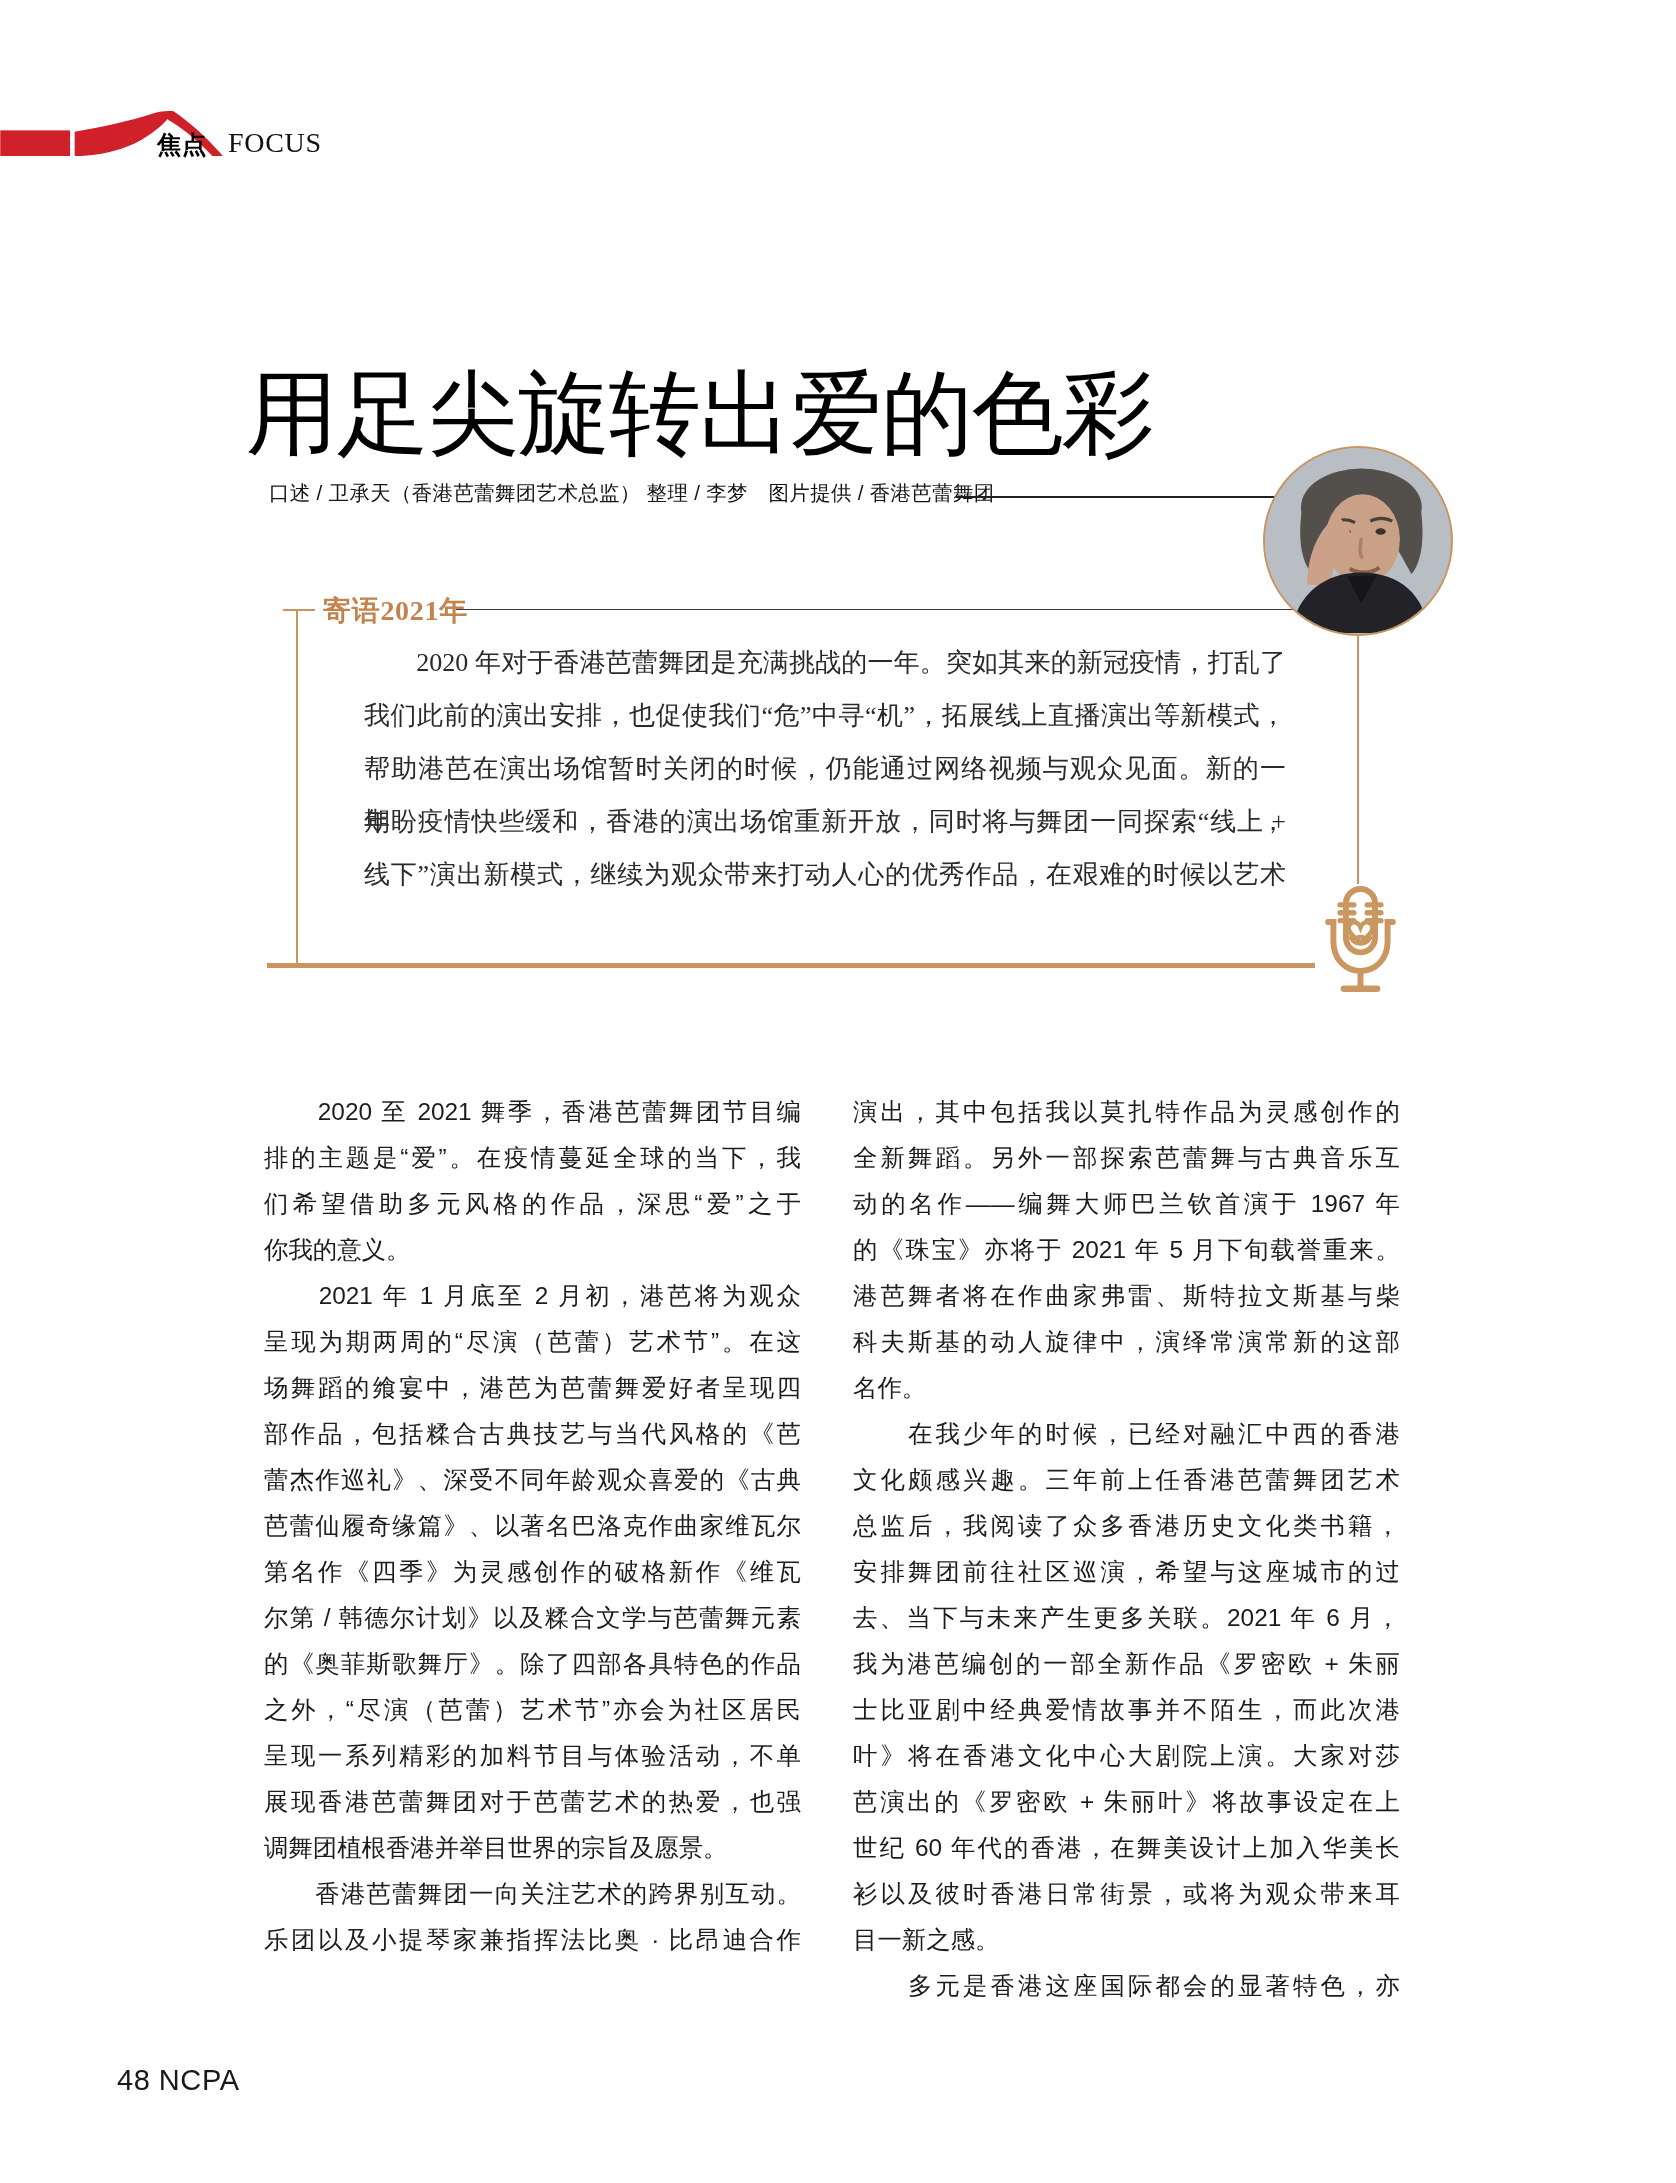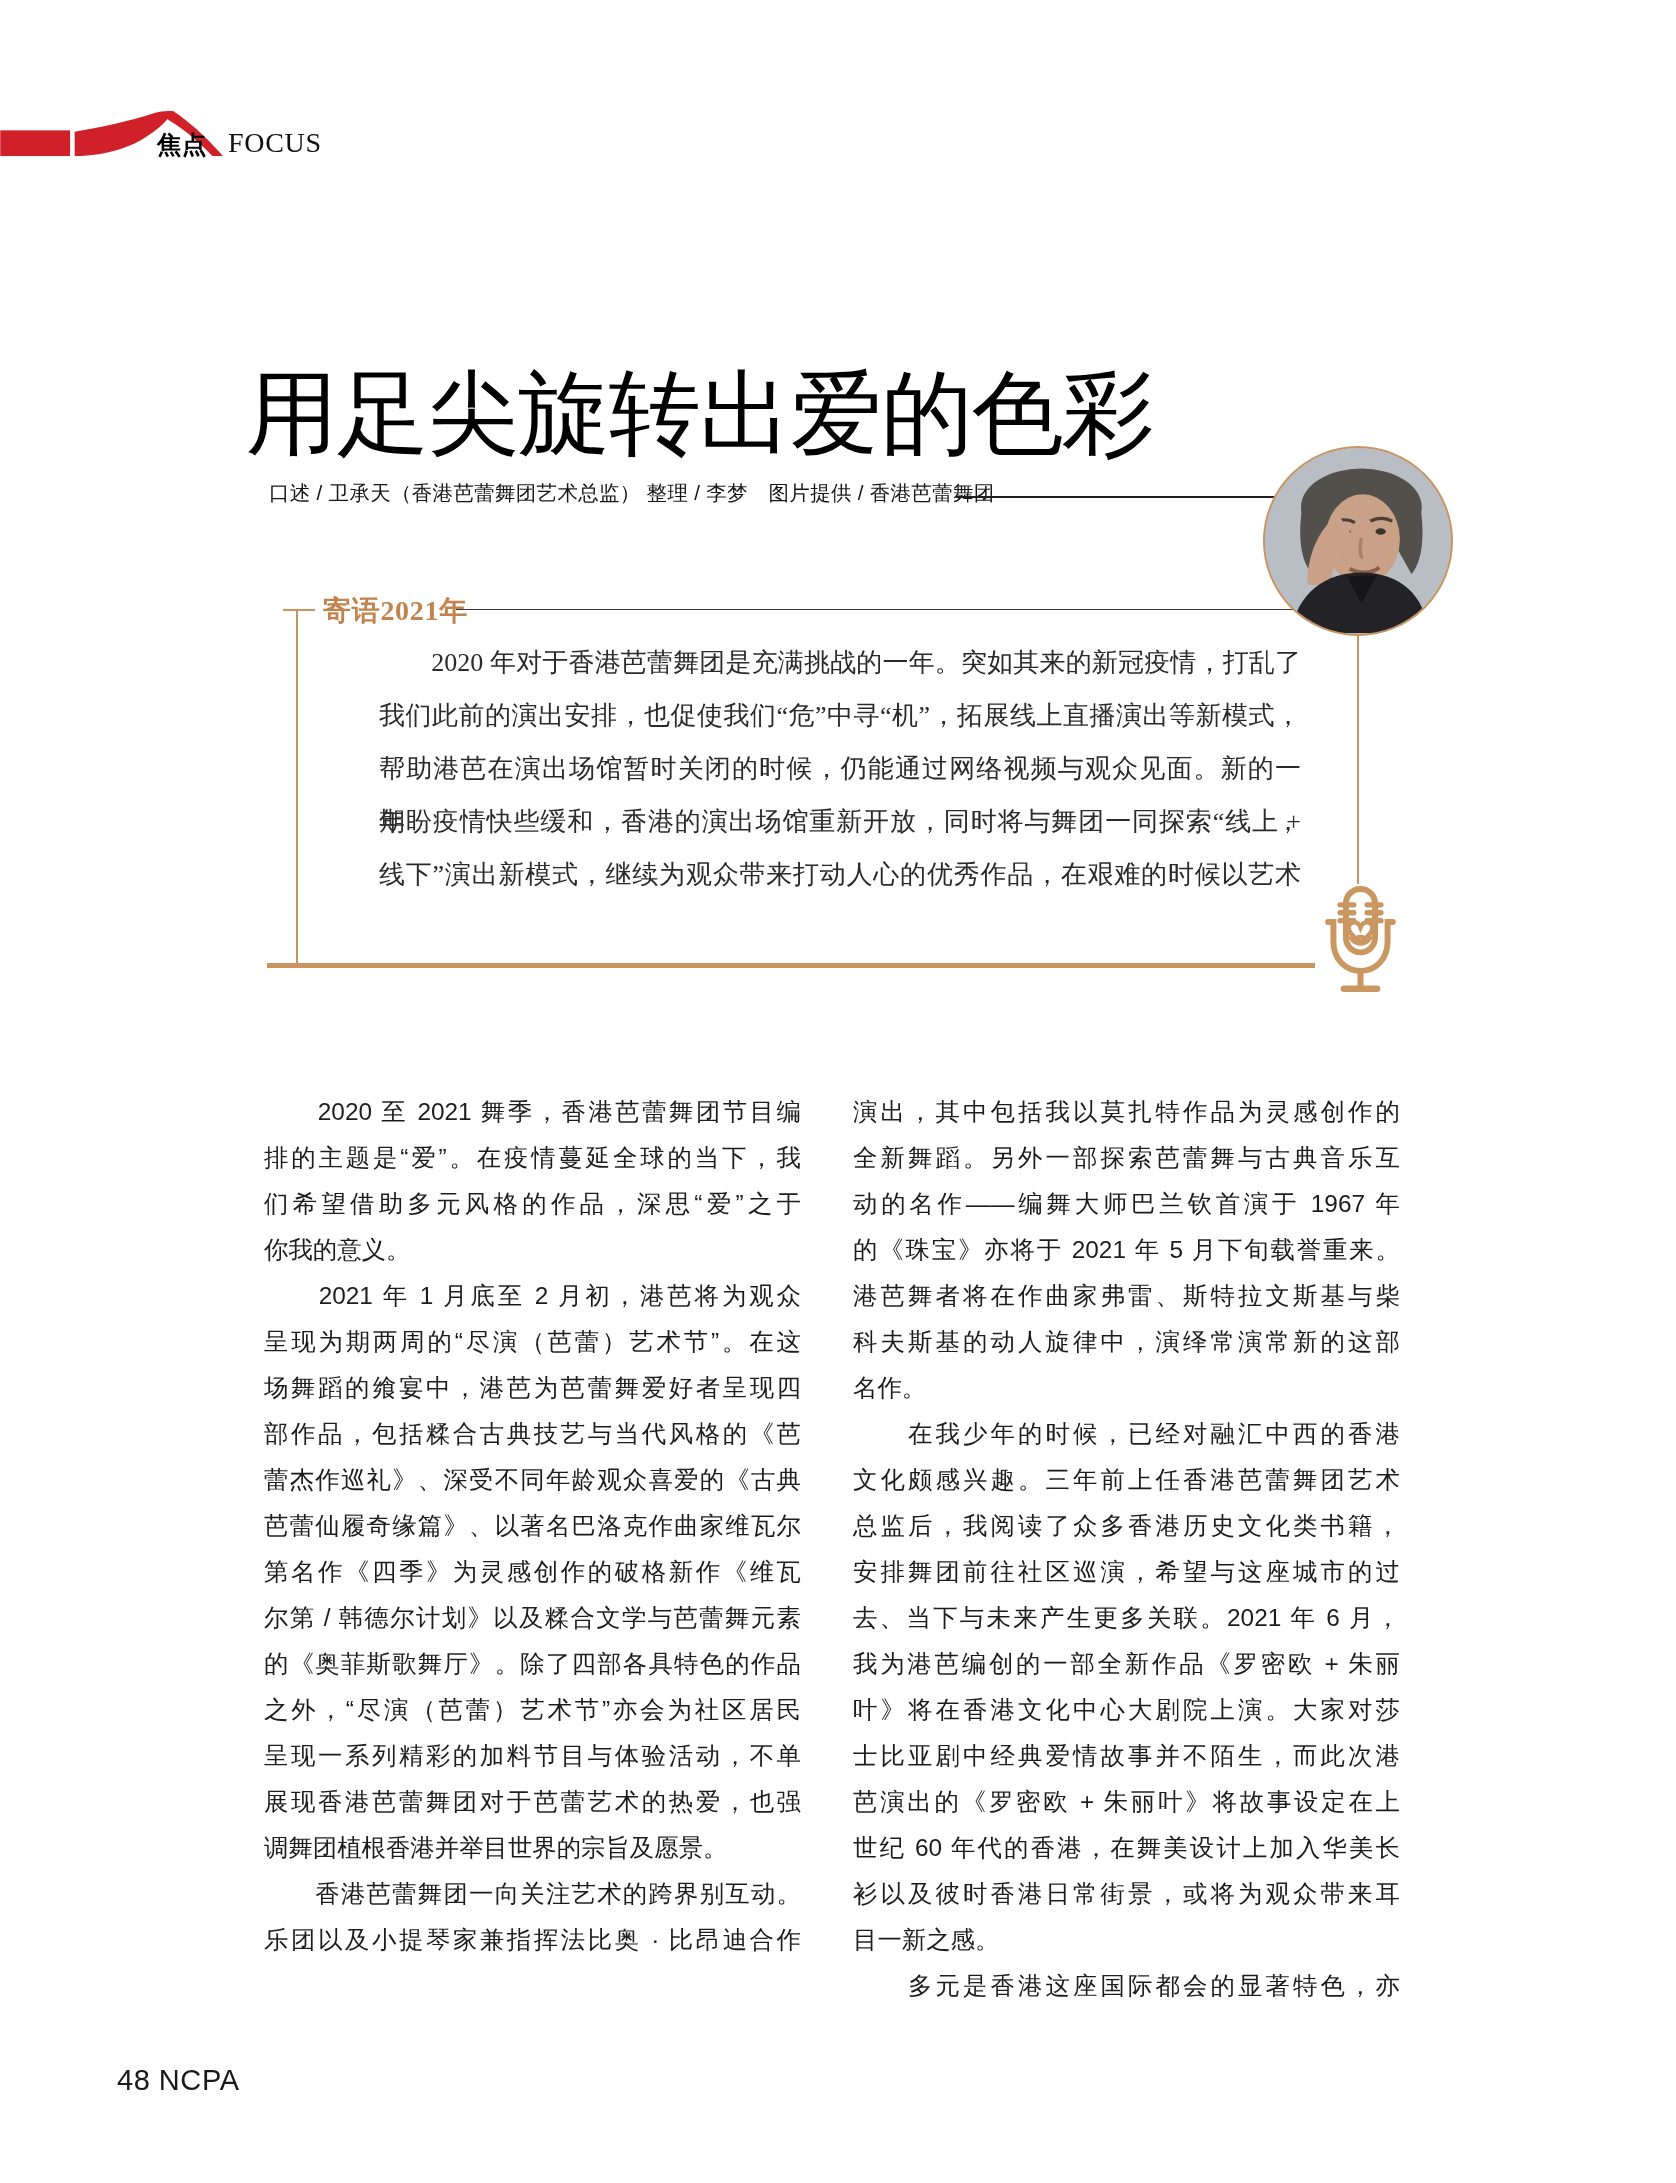--- a/index.html
+++ b/index.html
@@ -36,21 +36,21 @@
   #rule-box-left   { left:296px; top:609px; width:2px;  height:358px; }
   #rule-box-bottom { left:267px; top:963px; width:1048px; height:4.6px; }
   #rule-box-right  { left:1357px; top:636px; width:2px; height:248px; }
   .box-heading {
     position:absolute; left:323px; top:592px; font-size:28px; font-weight:700;
     color:#c2834e; font-family:"Liberation Serif","DejaVu Serif",serif;
     letter-spacing:0.7px; white-space:nowrap;
   }
   .box-text {
     position:absolute; left:364px; top:636px; width:922px;
-    font-family:"Liberation Serif","DejaVu Serif",serif; color:#2a2a2a;margin-left:15px;
+    font-family:"Liberation Serif","DejaVu Serif",serif; color:#2a2a2a;
   }
   .box-text .ml {
     height:53px; line-height:53px; font-size:26px;
     text-align:justify; text-align-last:justify; text-justify:inter-character;
   }
   .box-text .pend { text-align-last:left; }
   
   .portrait-wrap {
     position:absolute; left:1263px; top:446px; width:190px; height:190px;
     border-radius:50%; border:2.6px solid #c9945f; box-sizing:border-box;
@@ -164,22 +164,22 @@
     <div class="bl">的《珠宝》亦将于 2021 年 5 月下旬载誉重来。</div>
     <div class="bl">港芭舞者将在作曲家弗雷、斯特拉文斯基与柴</div>
     <div class="bl">科夫斯基的动人旋律中，演绎常演常新的这部</div>
     <div class="bl pend">名作。</div>
     <div class="bl">　　在我少年的时候，已经对融汇中西的香港</div>
     <div class="bl">文化颇感兴趣。三年前上任香港芭蕾舞团艺术</div>
     <div class="bl">总监后，我阅读了众多香港历史文化类书籍，</div>
     <div class="bl">安排舞团前往社区巡演，希望与这座城市的过</div>
     <div class="bl">去、当下与未来产生更多关联。2021 年 6 月，</div>
     <div class="bl">我为港芭编创的一部全新作品《罗密欧 + 朱丽</div>
+    <div class="bl">士比亚剧中经典爱情故事并不陌生，而此次港</div>
     <div class="bl">叶》将在香港文化中心大剧院上演。大家对莎</div>
-    <div class="bl">士比亚剧中经典爱情故事并不陌生，而此次港</div>
     <div class="bl">芭演出的《罗密欧 + 朱丽叶》将故事设定在上</div>
     <div class="bl">世纪 60 年代的香港，在舞美设计上加入华美长</div>
     <div class="bl">衫以及彼时香港日常街景，或将为观众带来耳</div>
     <div class="bl pend">目一新之感。</div>
     <div class="bl">　　多元是香港这座国际都会的显著特色，亦</div>
   </div>
 
   <div class="footer">
     <span>48</span><span class="brand">NCPA</span>
   </div>

